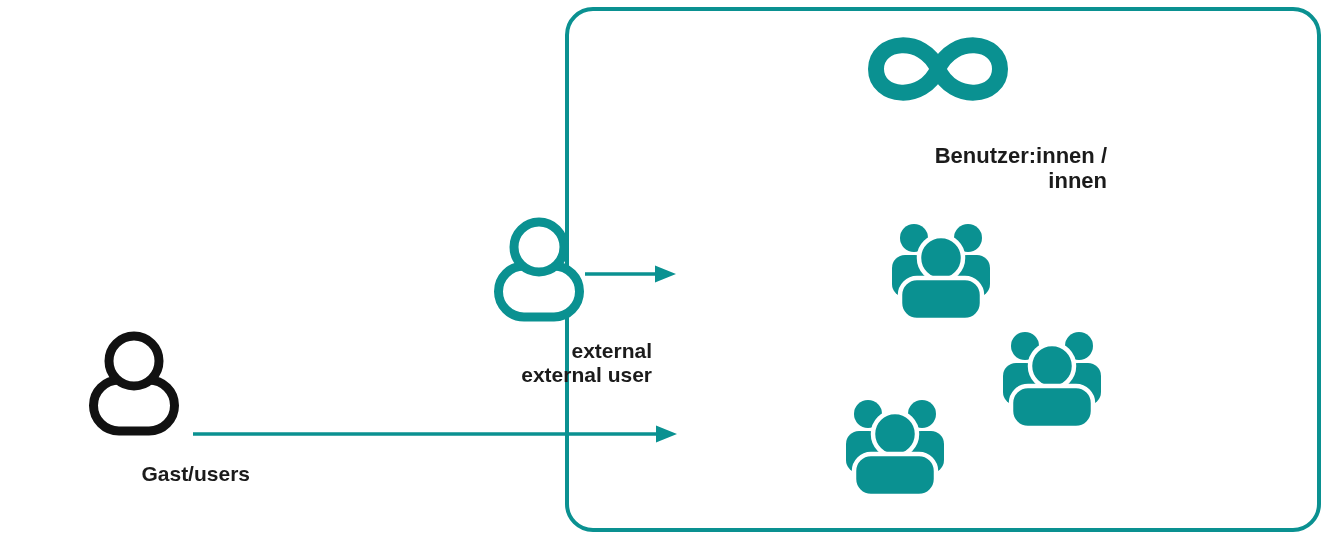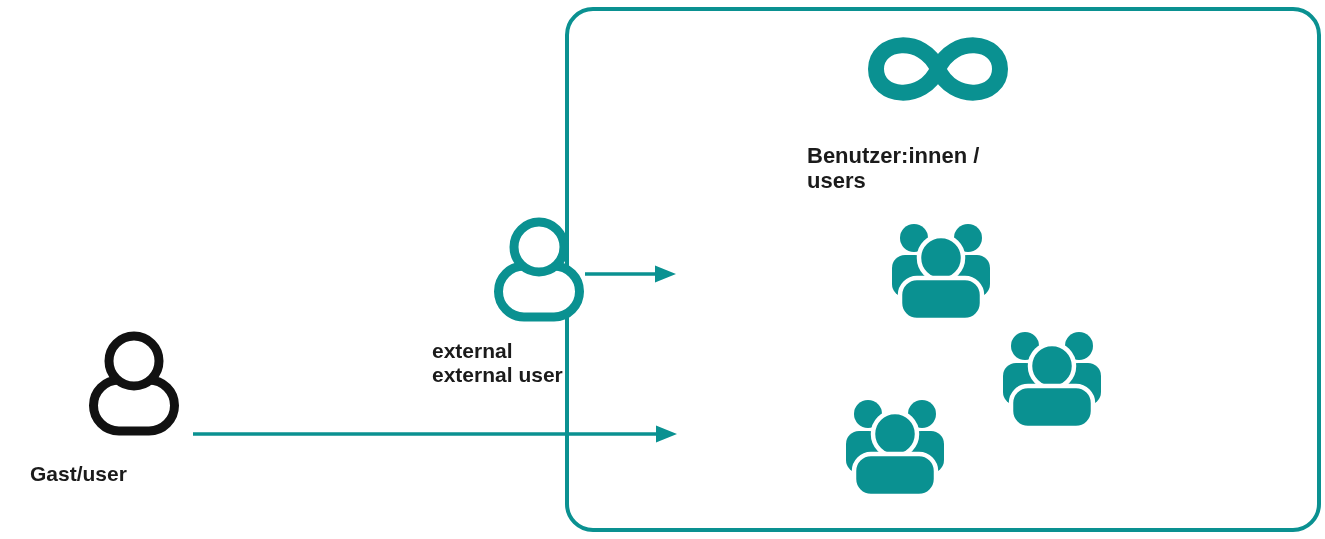--- a/index.html
+++ b/index.html
@@ -46,21 +46,21 @@
   .person-icon.teal  { color: var(--accent); }
 
   .group-icon { z-index: 3; color: var(--accent); }
   .infinity-icon { z-index: 3; color: var(--accent); }
 
   
   .label {
     z-index: 4;
     color: var(--text);
     font-weight: bold;
-    text-align: left;
+    text-align: right;
     font-size: 21px;
   }
   .label span { display: block; }
   .label.guest-label   { left: 30px;  top: 461px; width: 220px; line-height: 25px; }
   .label.external-label{ left: 432px; top: 339px; width: 220px; line-height: 24px; }
   .label.users-label   { left: 807px; top: 143px; width: 300px; line-height: 25px; font-size: 22px; }
 </style>
 </head>
 <body>
 
@@ -97,38 +97,38 @@
 
   <svg class="abs arrow" style="left:585px; top:264px;" width="91" height="20" viewBox="0 0 91 20">
     <line x1="0" y1="10" x2="71" y2="10"></line>
     <polygon points="70,1.5 91,10 70,18.5"></polygon>
   </svg>
 
   <svg class="abs person-icon black" style="left:88px; top:331px;" width="92" height="105">
     <use href="#icon-person"></use>
   </svg>
   <div class="abs label guest-label">
-    <span>Gast/user</span>
+    <span>Gast/users</span>
   </div>
 
   <svg class="abs person-icon teal" style="left:493px; top:217px;" width="92" height="105">
     <use href="#icon-person"></use>
   </svg>
   <div class="abs label external-label">
     <span>external</span>
     <span>external user</span>
   </div>
 
   <svg class="abs infinity-icon" style="left:868px; top:30px;" width="140" height="78">
     <use href="#icon-infinity"></use>
   </svg>
 
   <div class="abs label users-label">
     <span>Benutzer:innen /</span>
-    <span>users</span>
+    <span>innen</span>
   </div>
 
   <svg class="abs group-icon" style="left:888px; top:218px;" width="106" height="104">
     <use href="#icon-group"></use>
   </svg>
   <svg class="abs group-icon" style="left:999px; top:326px;" width="106" height="104">
     <use href="#icon-group"></use>
   </svg>
   <svg class="abs group-icon" style="left:842px; top:394px;" width="106" height="104">
     <use href="#icon-group"></use>

